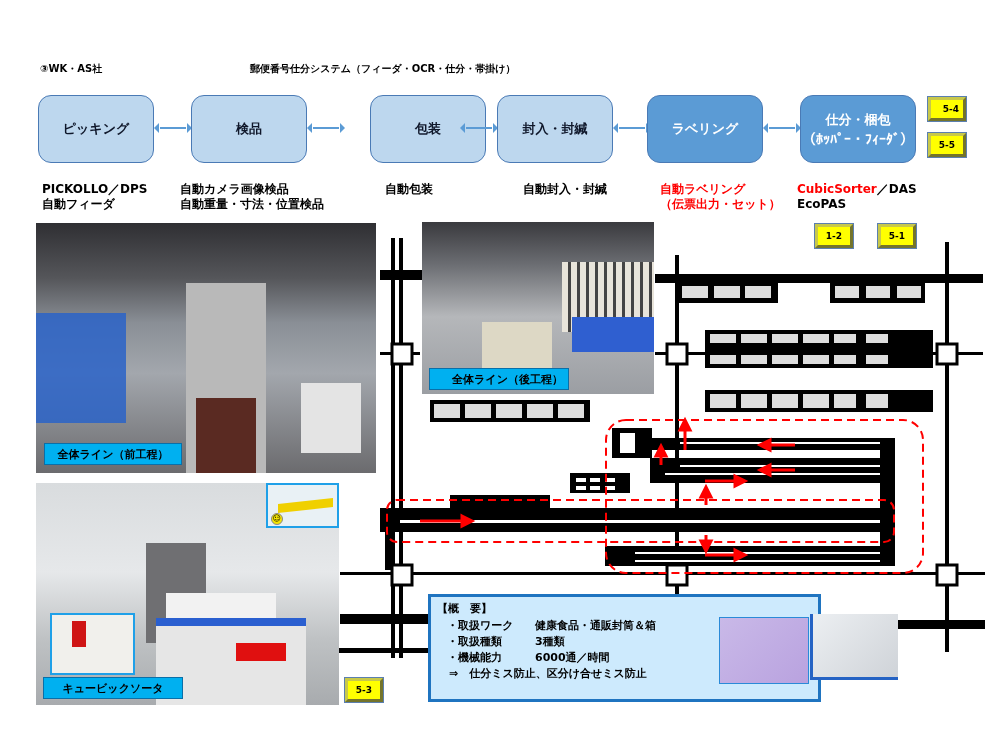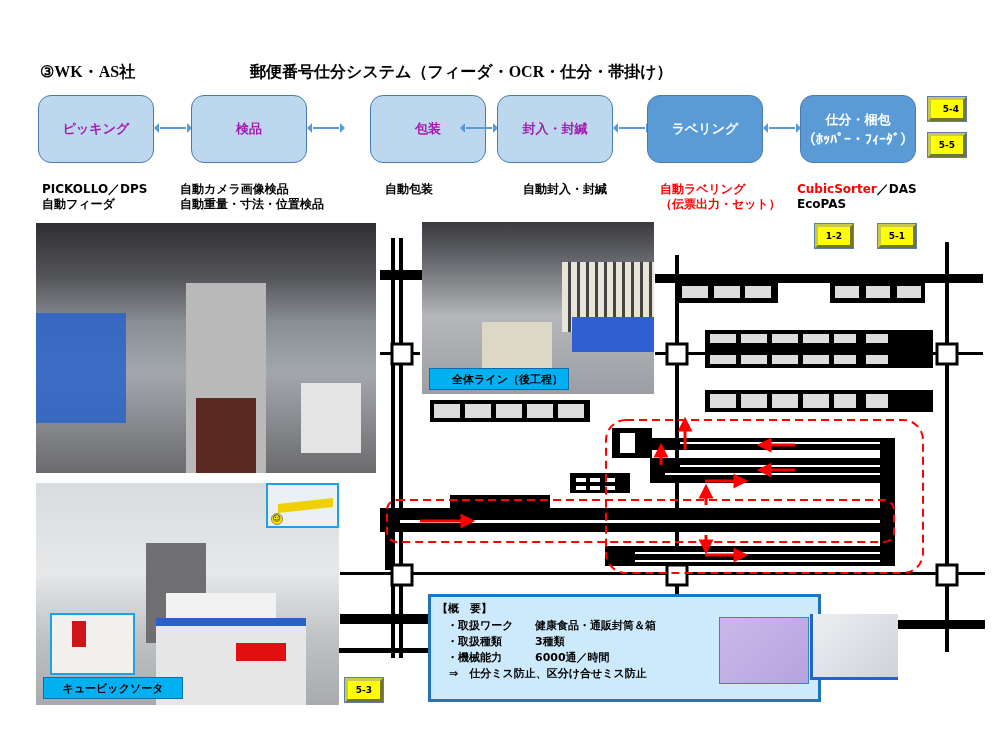--- a/index.html
+++ b/index.html
@@ -1,23 +1,23 @@
 <!DOCTYPE html>
 <html><head>
 <meta charset="utf-8">
 <style>
   html, body { margin:0; padding:0; background:#fff; }
   body { width:1000px; height:750px; position:relative; overflow:hidden;
          font-family:"DejaVu Sans", "Liberation Sans", sans-serif; color:#000; }
   .abs { position:absolute; }
-  .title { font-size:16px; font-weight:bold; white-space:nowrap;font-family:Liberation Serif, serif; }
+  .title { font-size:10px; font-weight:bold; white-space:nowrap; }
   .proc { position:absolute; top:95px; width:116px; height:68px; border:1px solid #4a7ab5;
           border-radius:13px; display:flex; flex-direction:column; align-items:center;
           justify-content:center; font-size:13px; font-weight:bold; box-sizing:border-box; }
-  .proc.light { background:#bdd7ee; color:#a21caf; }
+  .proc.light { background:#bdd7ee; color:#0f172a; }
   .proc.dark { background:#5b9bd5; color:#fff; }
   .proc .sub { font-size:14px; font-weight:bold; margin-top:2px; }
   .darr { position:absolute; top:127px; height:2px; background:#5b9bd5; }
   .darr:before, .darr:after { content:""; position:absolute; top:-4px; border:5px solid transparent; }
   .darr:before { left:-6px; border-right-color:#5b9bd5; border-left-width:0; }
   .darr:after { right:-6px; border-left-color:#5b9bd5; border-right-width:0; }
   .desc { position:absolute; top:182px; font-size:12px; font-weight:bold; line-height:15px; white-space:nowrap; }
   .red { color:#ff0000; }
   .ref { position:absolute; width:38px; height:24px; background:#ffff00; box-sizing:border-box;
          border:3px outset #c8c84a; outline:1px solid #5b7fb0; font-size:9px; font-weight:bold;
@@ -207,20 +207,21 @@
     <line x1="706" y1="535" x2="706" y2="543"></line>
       <polygon points="701,541 706,551 711,541"></polygon>
   </g>
 </svg>
 
 <div class="photo" style="left:36px;top:223px;width:340px;height:250px;background:linear-gradient(180deg,#2f2f33 0%,#55565a 22%,#8a8f96 40%,#a3a7ad 60%,#6b6b6e 100%);">
   <div class="abs" style="left:0;top:90px;width:90px;height:110px;background:#2a63c8;opacity:.85;"></div>
   <div class="abs" style="left:150px;top:60px;width:80px;height:190px;background:#b9b9b9;"></div>
   <div class="abs" style="left:160px;top:175px;width:60px;height:75px;background:#5a2a22;"></div>
   <div class="abs" style="left:265px;top:160px;width:60px;height:70px;background:#e4e4e4;"></div>
+  <div class="cap" style="left:8px;top:220px;width:138px;height:22px;">全体ライン（前工程）</div>
 </div>
 
 <div class="photo" style="left:422px;top:222px;width:232px;height:172px;background:linear-gradient(180deg,#3a3a3e 0%,#6c6e73 25%,#b5b7ba 55%,#9b9ea3 100%);">
   <div class="abs" style="left:140px;top:40px;width:92px;height:70px;background:repeating-linear-gradient(90deg,#e8e4da 0 6px,#444 6px 9px);"></div>
   <div class="abs" style="left:150px;top:95px;width:82px;height:35px;background:#2f5fd0;"></div>
   <div class="abs" style="left:60px;top:100px;width:70px;height:50px;background:#ddd8c5;"></div>
   <div class="cap" style="left:7px;top:146px;width:140px;height:22px;padding-left:17px;">全体ライン（後工程）</div>
 </div>
 
 <div class="photo" style="left:36px;top:483px;width:303px;height:222px;background:linear-gradient(180deg,#d9dcde 0%,#e6e8ea 40%,#bfc2c4 70%,#a8abae 100%);">

